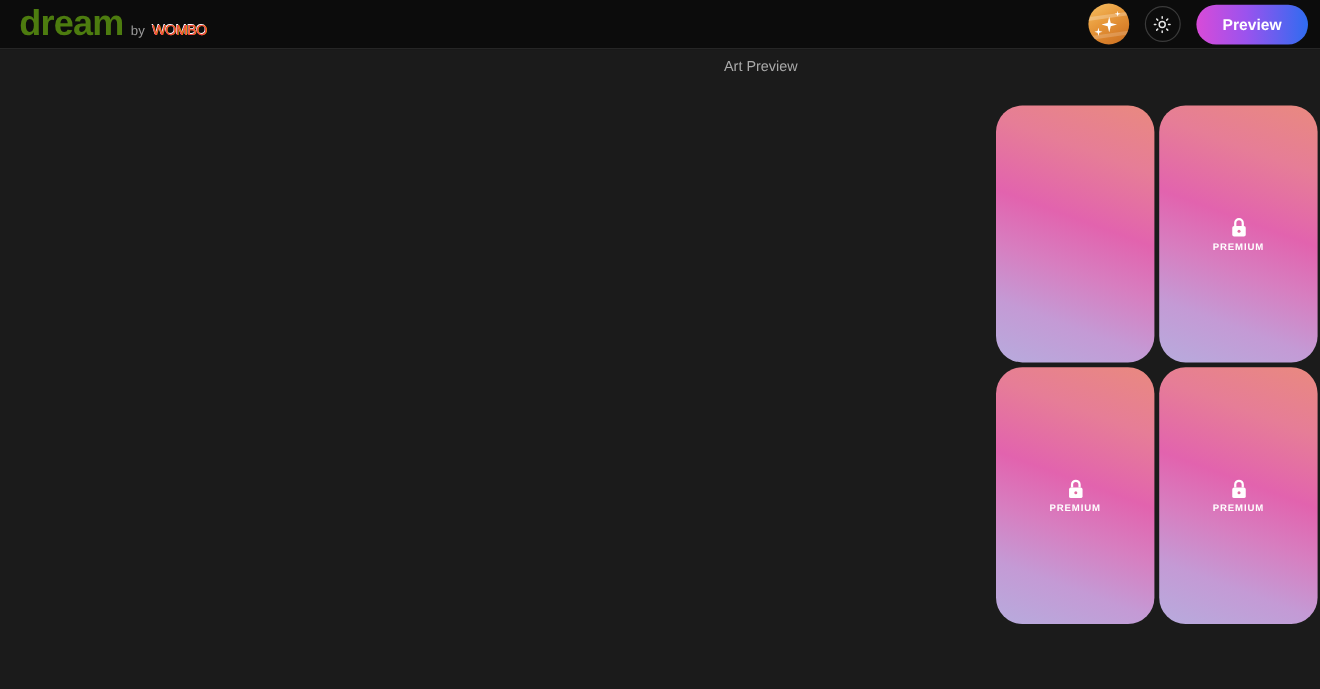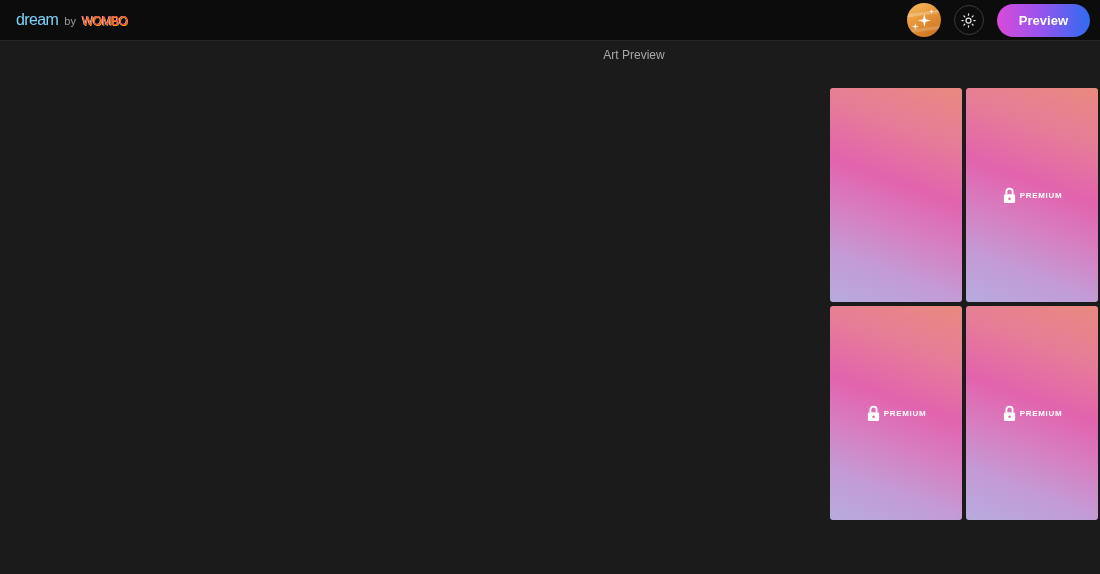--- a/index.html
+++ b/index.html
@@ -22,23 +22,23 @@
     align-items: center;
     padding: 0 10px 0 16px;
     position: relative;
   }
   .logo-wrap {
     display: flex;
     align-items: baseline;
     gap: 6px;
   }
   .logo-dream {
-    color: #7dd3fc;
-    font-size: 16px;
-    font-weight: normal;
+    color: #4d7c0f;
+    font-size: 30px;
+    font-weight: bold;
     letter-spacing: -0.6px;
   }
   .logo-by {
     color: #9c9c9c;
     font-size: 11px;
     font-weight: normal;
     text-align: center;
   }
   .logo-wombo {
     font-size: 12px;
@@ -142,25 +142,26 @@
   .preview-grid {
     margin: 26px auto 0;
     width: 270px;
     display: grid;
     grid-template-columns: repeat(2, 132px);
     grid-template-rows: repeat(2, 214px);
     gap: 4px 4px;
     margin-left: 592px;
   }
   .preview-card {
-    border-radius: 3px;
+    border-radius: 22px;
     background:
       linear-gradient(200deg, #e9897f 0%, #e67d97 22%, #e263ae 45%, #d77ec0 62%, #c49ad5 80%, #b7abdd 100%);
     position: relative;
     display: flex;
+    flex-direction: column;
     align-items: center;
     justify-content: center;
     gap: 3px;
     cursor: pointer;
   }
   .lock-label {
     color: #ffffff;
     font-size: 8px;
     font-weight: bold;
     letter-spacing: 0.7px;

